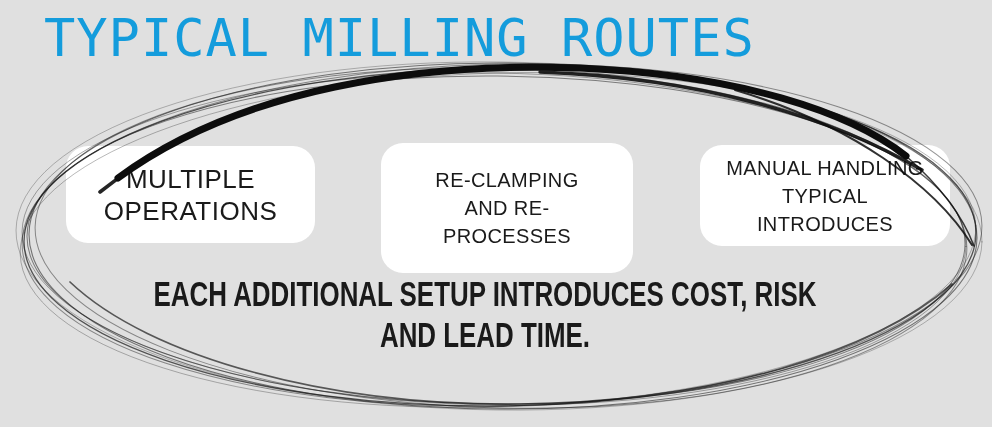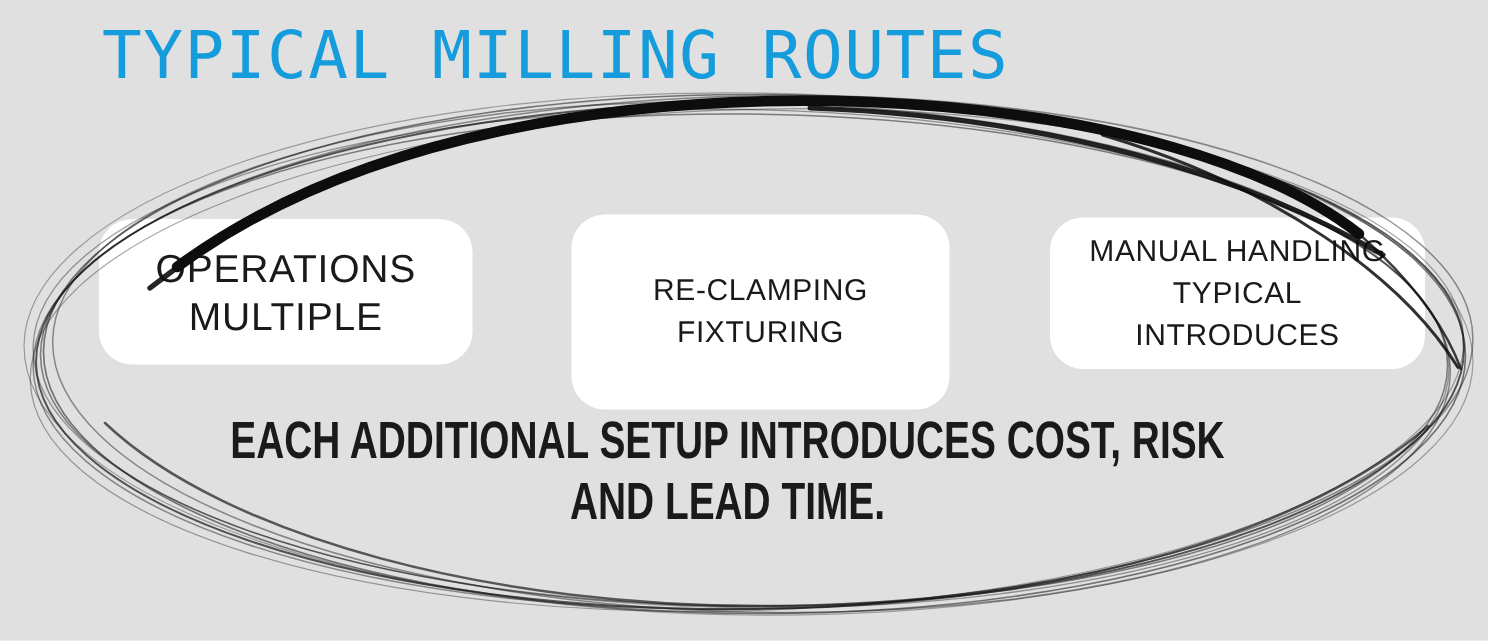--- a/index.html
+++ b/index.html
@@ -8,26 +8,26 @@
   .slide {
     position: relative;
     width: 992px;
     height: 427px;
     background: #e0e0e0;
     overflow: hidden;
   }
 
   .title {
     position: absolute;
-    left: 68px;
+    left: 44px;
     top: 14px;
     margin: 0;
     font-family: "DejaVu Sans Mono", monospace;
     font-weight: normal;
-    font-size: 44px;
+    font-size: 52px;
     line-height: 48px;
     letter-spacing: 1px;
     color: #149cdc;
     white-space: nowrap;
   }
 
   .card {
     position: absolute;
     background: #ffffff;
     border-radius: 22px;
@@ -70,27 +70,28 @@
   }
 </style>
 </head>
 <body>
 
 <div class="slide">
 
   <h1 class="title">TYPICAL MILLING ROUTES</h1>
 
   <div class="card card-1">
+    <span class="card-line">MULTIPLE</span>
     <span class="card-line">OPERATIONS</span>
-    <span class="card-line">MULTIPLE</span>
   </div>
 
   <div class="card card-2">
     <span class="card-line">RE-CLAMPING</span>
-    <span class="card-line">FIXTURING</span>
+    <span class="card-line">AND RE-</span>
+    <span class="card-line">PROCESSES</span>
   </div>
 
   <div class="card card-3">
     <span class="card-line">MANUAL HANDLING</span>
     <span class="card-line">TYPICAL</span>
     <span class="card-line">INTRODUCES</span>
   </div>
 
   <div class="caption">
     <span class="caption-line">EACH ADDITIONAL SETUP INTRODUCES COST, RISK</span>

